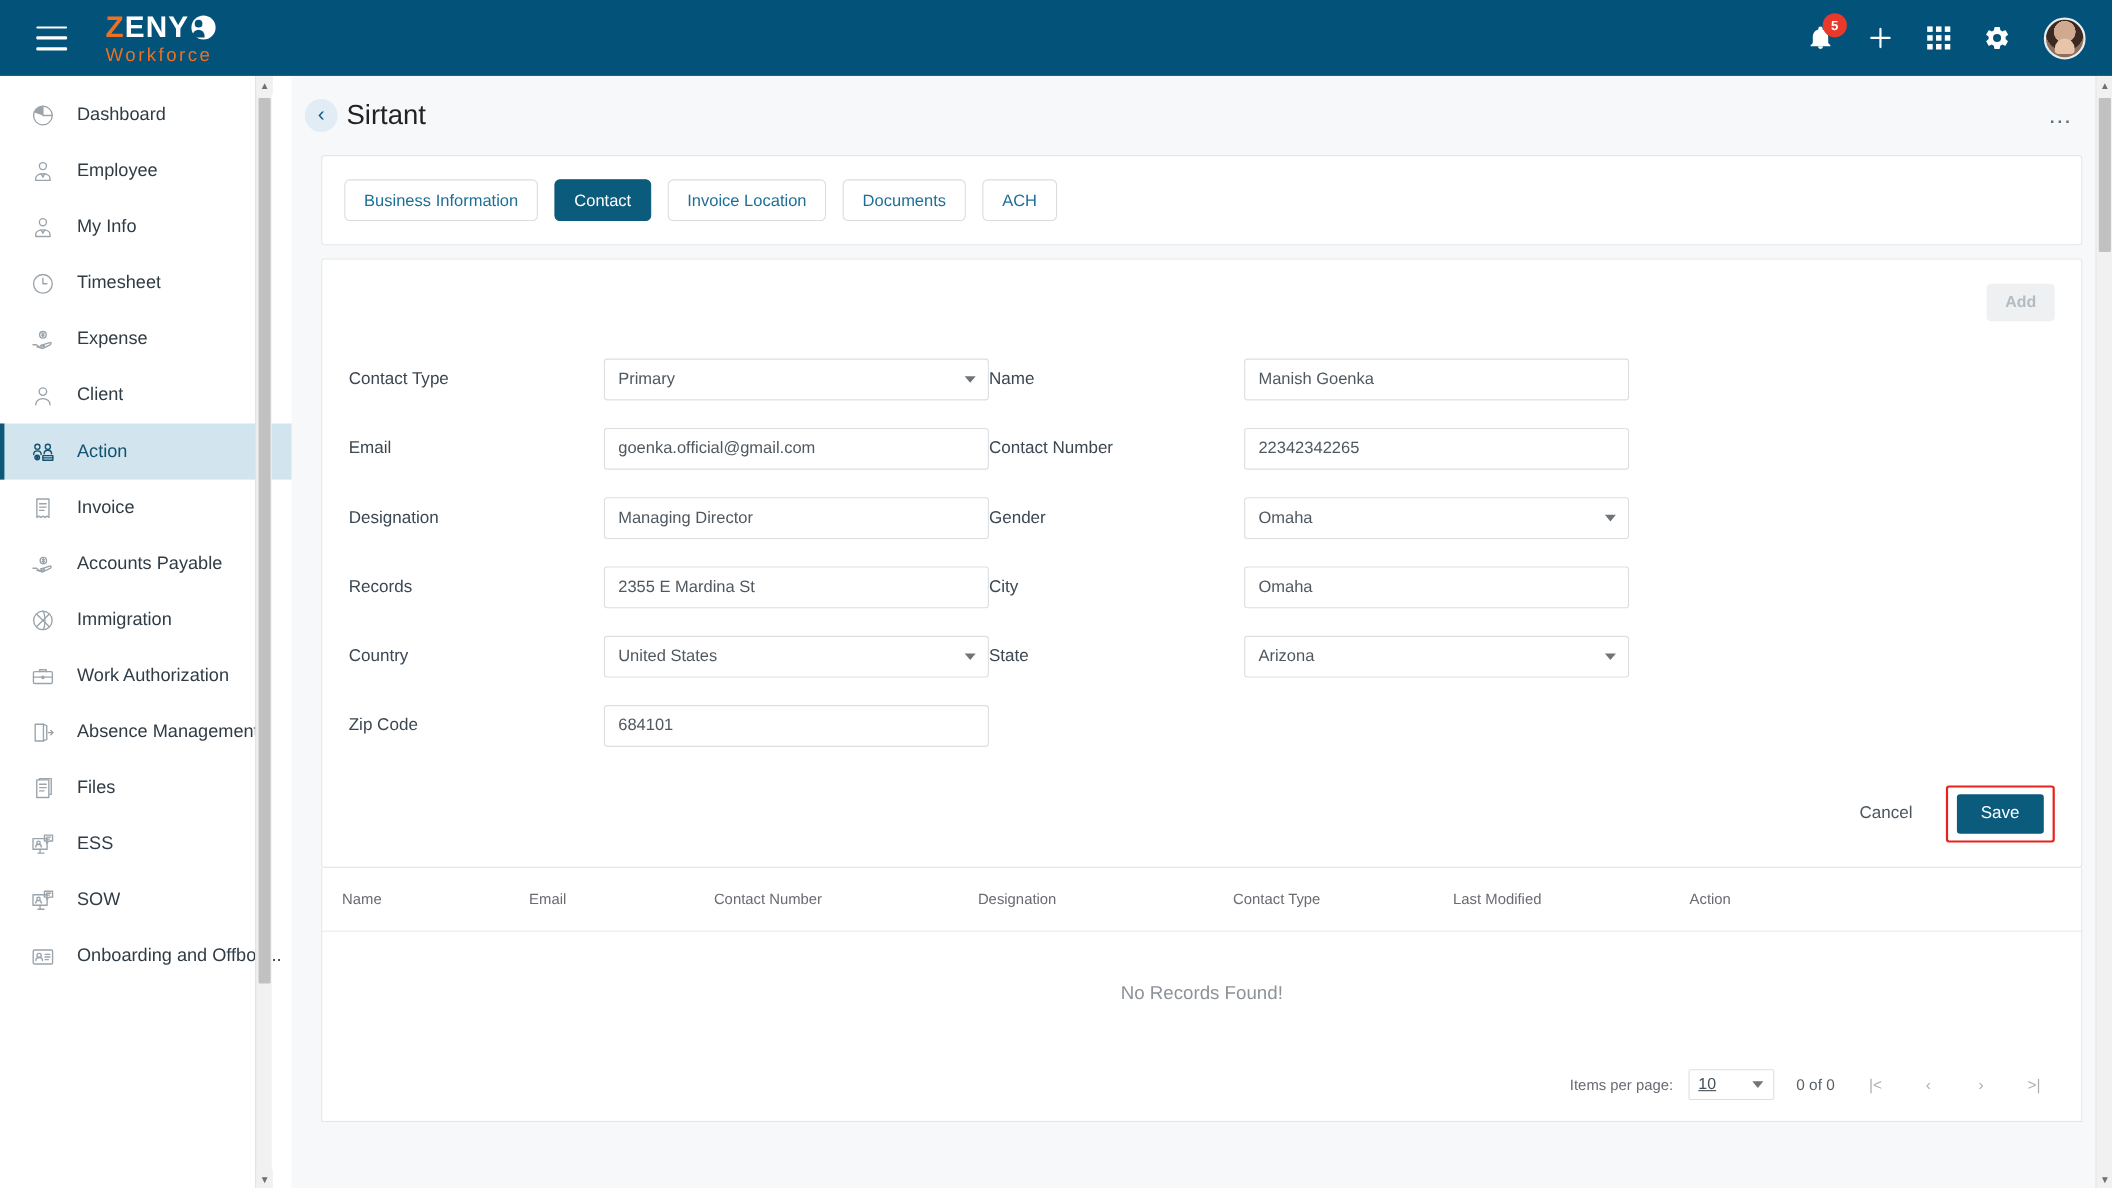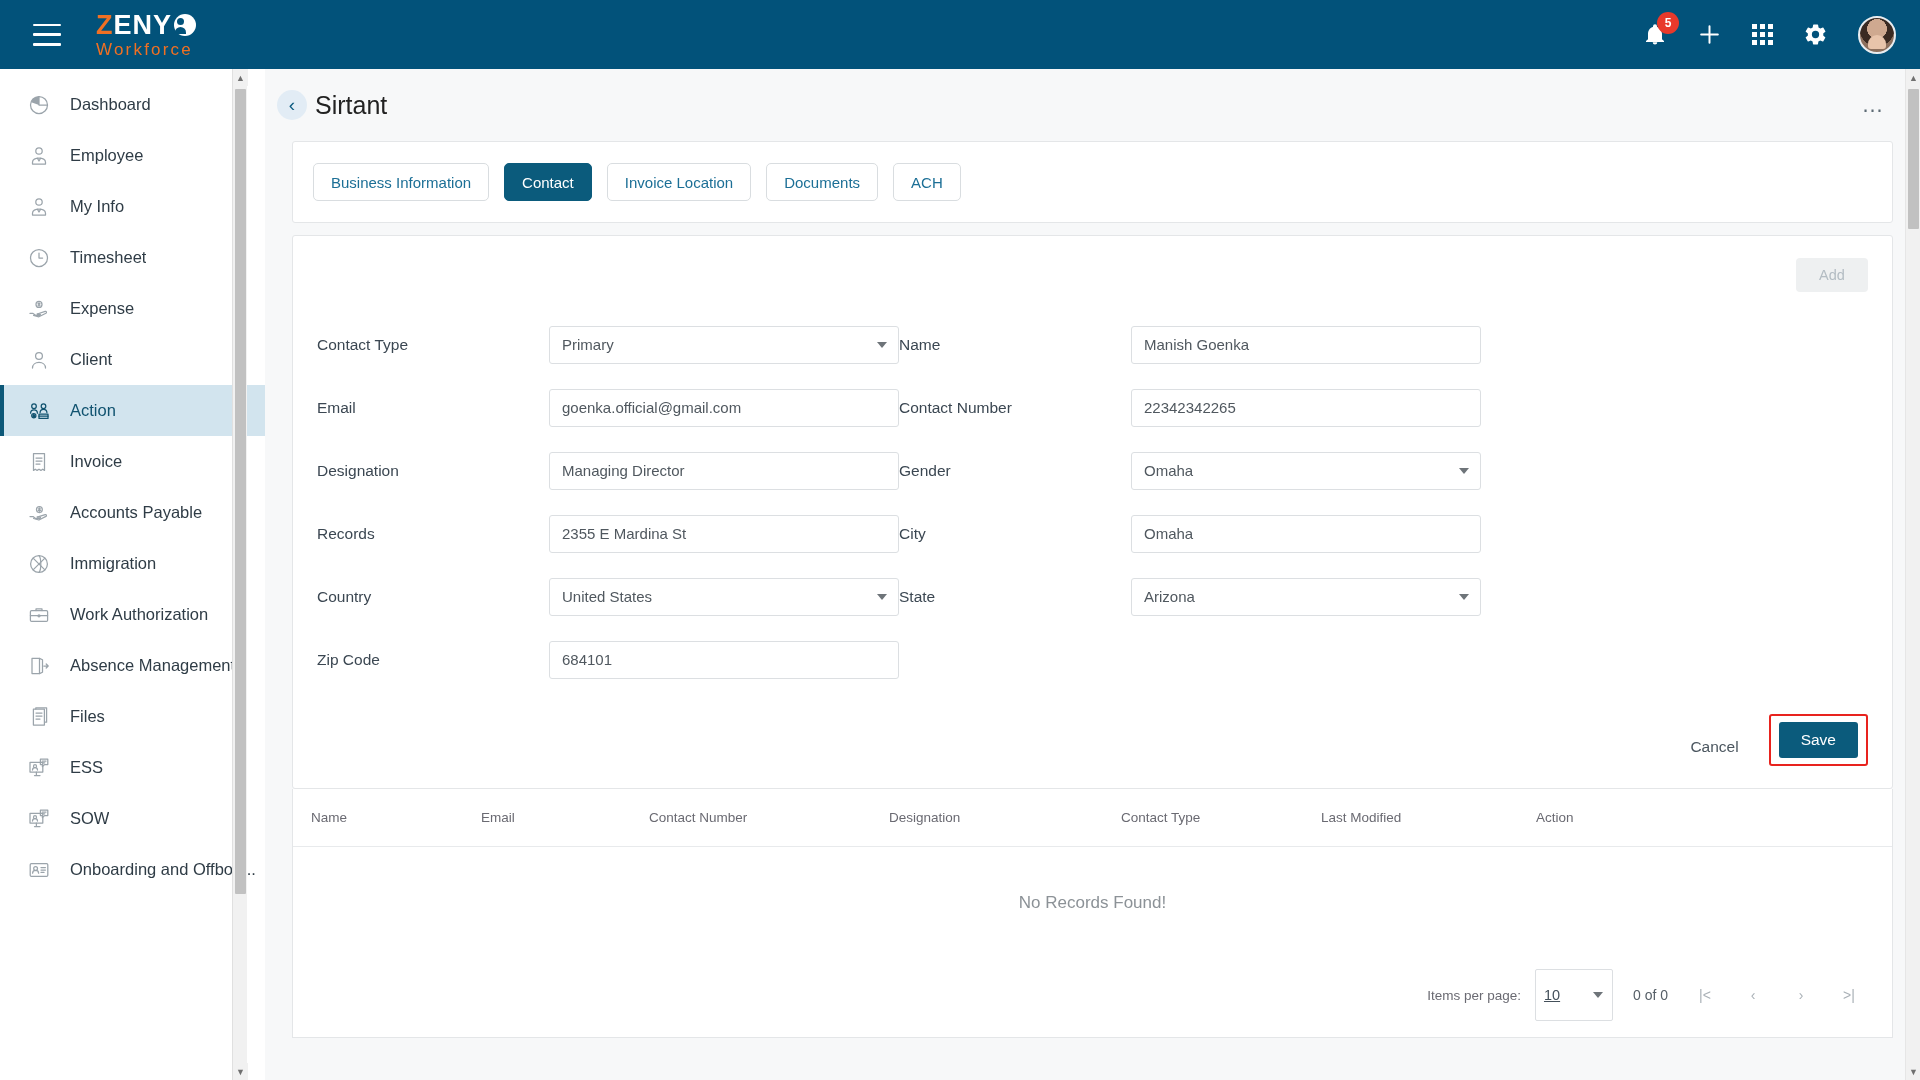--- a/index.html
+++ b/index.html
@@ -152,24 +152,24 @@
     color: #1c6f96; font-size: 15px;
     display: flex; align-items: center; justify-content: center;
     cursor: pointer; white-space: nowrap;
   }
   .tab.active { background: #0b5b7c; border-color: #0b5b7c; color: #fff; }
 
   .form-card { margin-top: 12px; padding: 22px 24px 0 24px; position: relative; }
 
   .add-row { display: flex; justify-content: flex-end; }
   .btn-add {
-    width: 72px; height: 34px; border-radius: 4px;
+    width: 62px; height: 34px; border-radius: 4px;
     background: #eef0f1; color: #b3bcc3; border: none;
     font-size: 14.5px; cursor: default;
-    display:flex; align-items:center; justify-content:center;
+    display:flex; align-items:center; justify-content:center;font-weight:bold;
   }
 
   .form-grid {
     margin-top: 16px;
     display: grid;
     grid-template-columns: 232px 350px 232px 350px;
     column-gap: 0px;
     row-gap: 0px;
     align-items: start;
   }
@@ -194,21 +194,21 @@
     position: relative; cursor: pointer;
   }
   .select .caret {
     position: absolute; right: 11px; top: 50%; transform: translateY(-50%);
     width: 0; height: 0;
     border-left: 5px solid transparent; border-right: 5px solid transparent;
     border-top: 6px solid #6e7479;
   }
 
   .actions-row {
-    display: flex; justify-content: flex-end; align-items: flex-end;
+    display: flex; justify-content: flex-end; align-items: center;
     gap: 14px; padding: 28px 0 22px 0; position: relative;
   }
   .btn-cancel {
     height: 38px; padding: 0 16px; border: none; background: transparent;
     color: #4b565f; font-size: 15.5px; cursor: pointer;
     font-family: "Liberation Sans", sans-serif;
   }
   .save-wrap {
     border: 2.5px solid #e8231e; border-radius: 3px;
     padding: 6px 8px; display: inline-flex;
@@ -230,21 +230,21 @@
   }
   .tbl-empty {
     height: 112px; display: flex; align-items: center; justify-content: center;
     color: #8c9297; font-size: 17px;
   }
   .paginator {
     display: flex; align-items: center; justify-content: flex-end;
     gap: 14px; padding: 10px 26px 16px 0; font-size: 13.5px; color: #6a6a72;
   }
   .pg-select {
-    width: 78px; height: 52px; border: 1px solid #dcdfe2; border-radius: 2px;
+    width: 78px; height: 28px; border: 1px solid #dcdfe2; border-radius: 2px;
     display: flex; align-items: center; padding: 0 8px; position: relative;
     color: #44505a; font-size: 14.5px; cursor: pointer; text-decoration: underline;
   }
   .pg-select .caret {
     position: absolute; right: 9px; top: 50%; transform: translateY(-50%);
     width: 0; height: 0;
     border-left: 5px solid transparent; border-right: 5px solid transparent;
     border-top: 6px solid #6e7479;
   }
   .pg-range { margin: 0 6px; color: #565f67; font-size: 14px; }

